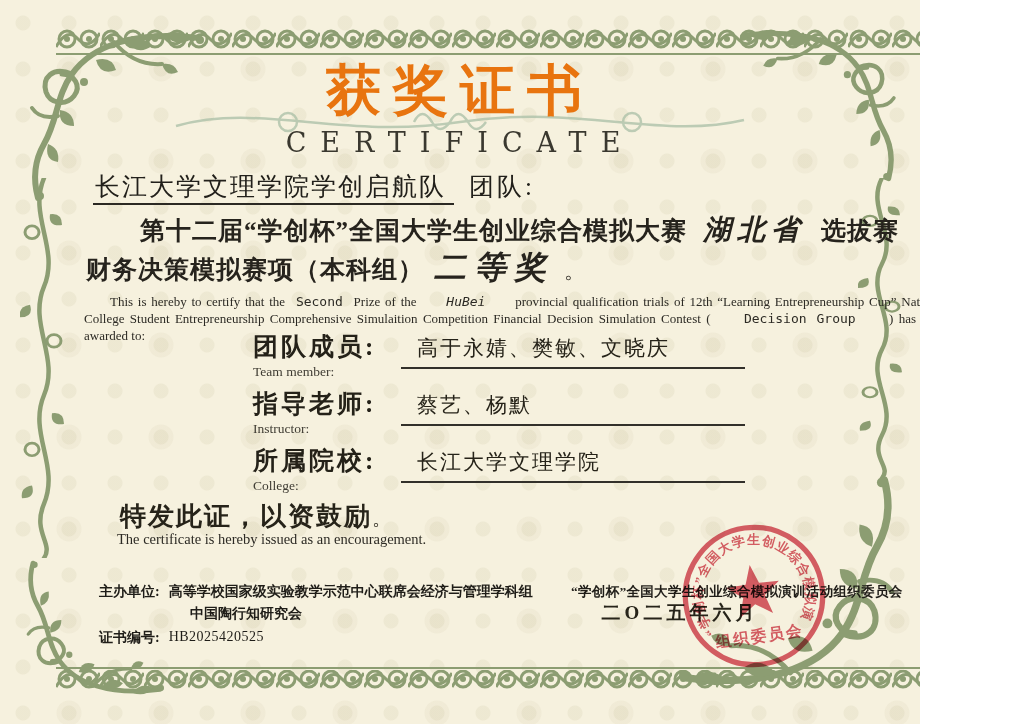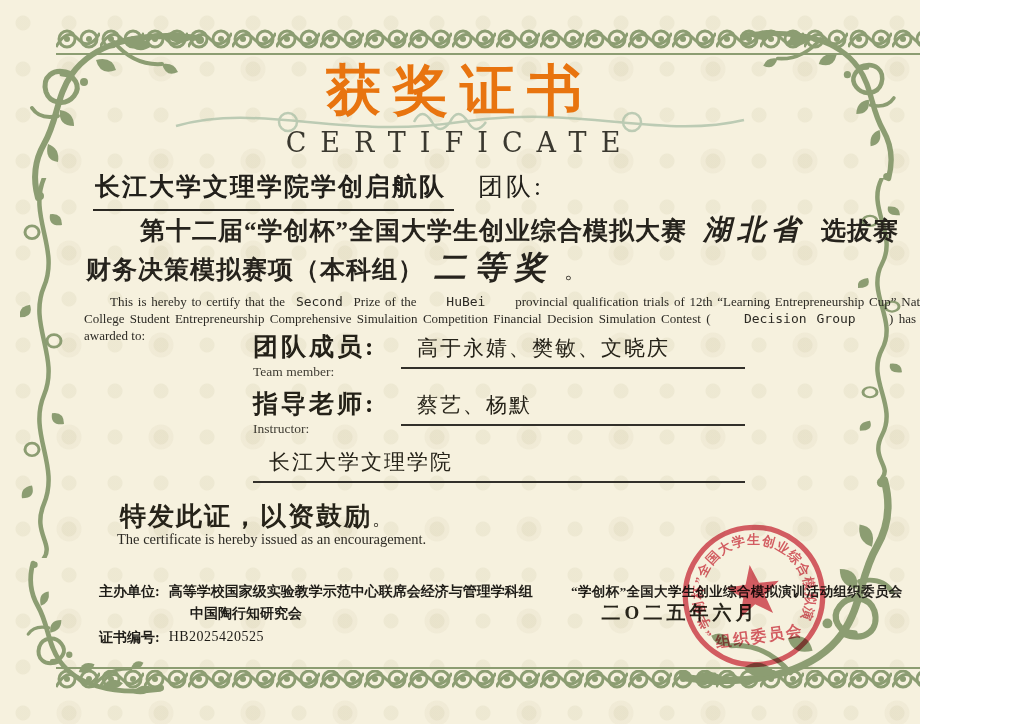--- a/index.html
+++ b/index.html
@@ -36,35 +36,35 @@
     font-size:55px;font-weight:700;letter-spacing:12px;color:#e8740f;
     font-family:"Liberation Serif","DejaVu Serif",serif;
   }
   .title-en{
     position:absolute;left:0;right:0;top:127px;text-align:center;z-index:2;
     font-size:27px;letter-spacing:14px;color:#3a382f;
     font-family:"DejaVu Serif","Liberation Serif",serif;
   }
 
   .recipient{position:absolute;left:93px;top:170px;z-index:2;font-size:25px;color:#22201b;}
-  .team-name{border-bottom:2px solid #2b2923;padding:0 8px 9px 2px;letter-spacing:2px;font-weight:bold;}
-  .team-suffix{margin-left:24px;letter-spacing:3px;}
+  .team-name{border-bottom:2px solid #2b2923;padding:0 8px 3px 2px;letter-spacing:2px;}
+  .team-suffix{margin-left:15px;letter-spacing:3px;}
 
   .body-zh{position:absolute;left:86px;top:211px;width:862px;z-index:2;
     font-size:25px;font-weight:700;color:#26231d;line-height:37px;letter-spacing:1px;}
   .body-line.indent{text-indent:54px;}
   .script{font-style:italic;font-weight:800;}
   .province{font-size:28px;margin:8px 16px;letter-spacing:6px;}
   .award{font-size:32px;margin:0 10px;letter-spacing:8px;}
   .period{font-size:21px;font-weight:400;}
 
   .english{position:absolute;left:84px;top:280px;width:862px;z-index:2;
     font-size:13px;line-height:17px;color:#2c2a24;text-indent:26px;text-align:justify;}
   .mono{font-family:"DejaVu Sans Mono","Liberation Mono",monospace;}
-  .gap-s{margin:0 6px;} .gap-m{margin:0 25px;} .gap-l{margin:0 28px;}
+  .gap-s{margin:0 6px;} .gap-m{margin:0 25px;font-style:italic;} .gap-l{margin:0 28px;}
 
   .field-row{position:absolute;left:253px;width:492px;display:flex;align-items:flex-start;z-index:2;}
   .field-row-1{top:330px;} .field-row-2{top:387px;} .field-row-3{top:444px;}
   .field-labels{width:148px;flex:none;}
   .field-label-zh{font-size:25px;font-weight:700;letter-spacing:3px;color:#242118;}
   .field-label-en{font-size:13.5px;color:#3f3c33;margin-top:1px;}
   .field-value{flex:1;border-bottom:2px solid #32302a;font-size:21px;letter-spacing:2px;
     padding:4px 4px 5px 16px;min-height:26px;}
 
   .closing-zh{position:absolute;left:120px;top:499px;z-index:2;font-size:26px;font-weight:700;letter-spacing:2px;font-family:Liberation Serif, serif;}
@@ -212,20 +212,24 @@
     <div class="field-value">高于永婧、樊敏、文晓庆</div>
   </div>
   <div class="field-row field-row-2">
     <div class="field-labels">
       <div class="field-label-zh">指导老师:</div>
       <div class="field-label-en">Instructor:</div>
     </div>
     <div class="field-value">蔡艺、杨默</div>
   </div>
   <div class="field-row field-row-3">
+    <div class="field-labels">
+      <div class="field-label-zh">所属院校:</div>
+      <div class="field-label-en">College:</div>
+    </div>
     <div class="field-value">长江大学文理学院</div>
   </div>
 
   <div class="closing-zh">
     <span>特发此证，以资鼓励</span><span class="closing-period">。</span>
   </div>
   <div class="closing-en">The certificate is hereby issued as an encouragement.</div>
 
   <div class="footer footer-org">
     <span>主办单位:</span>

